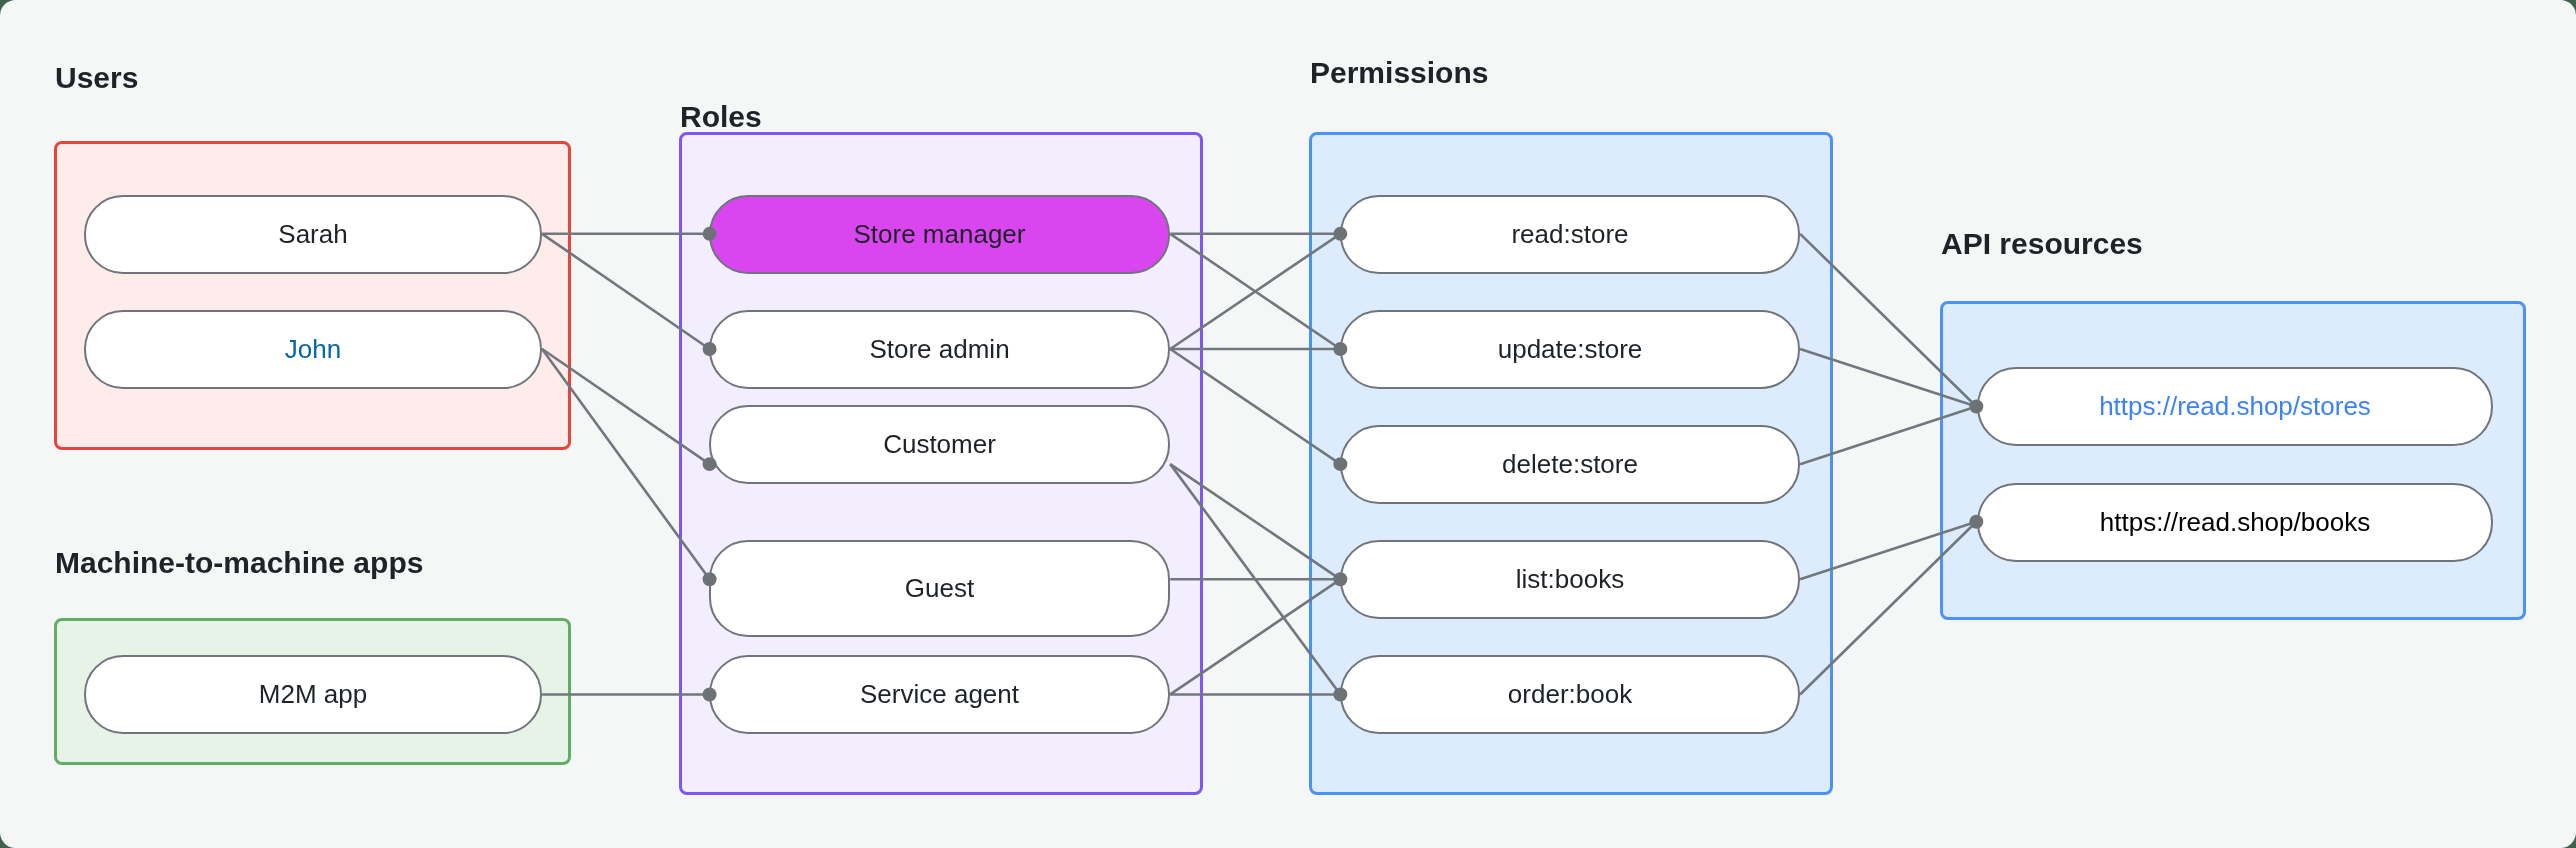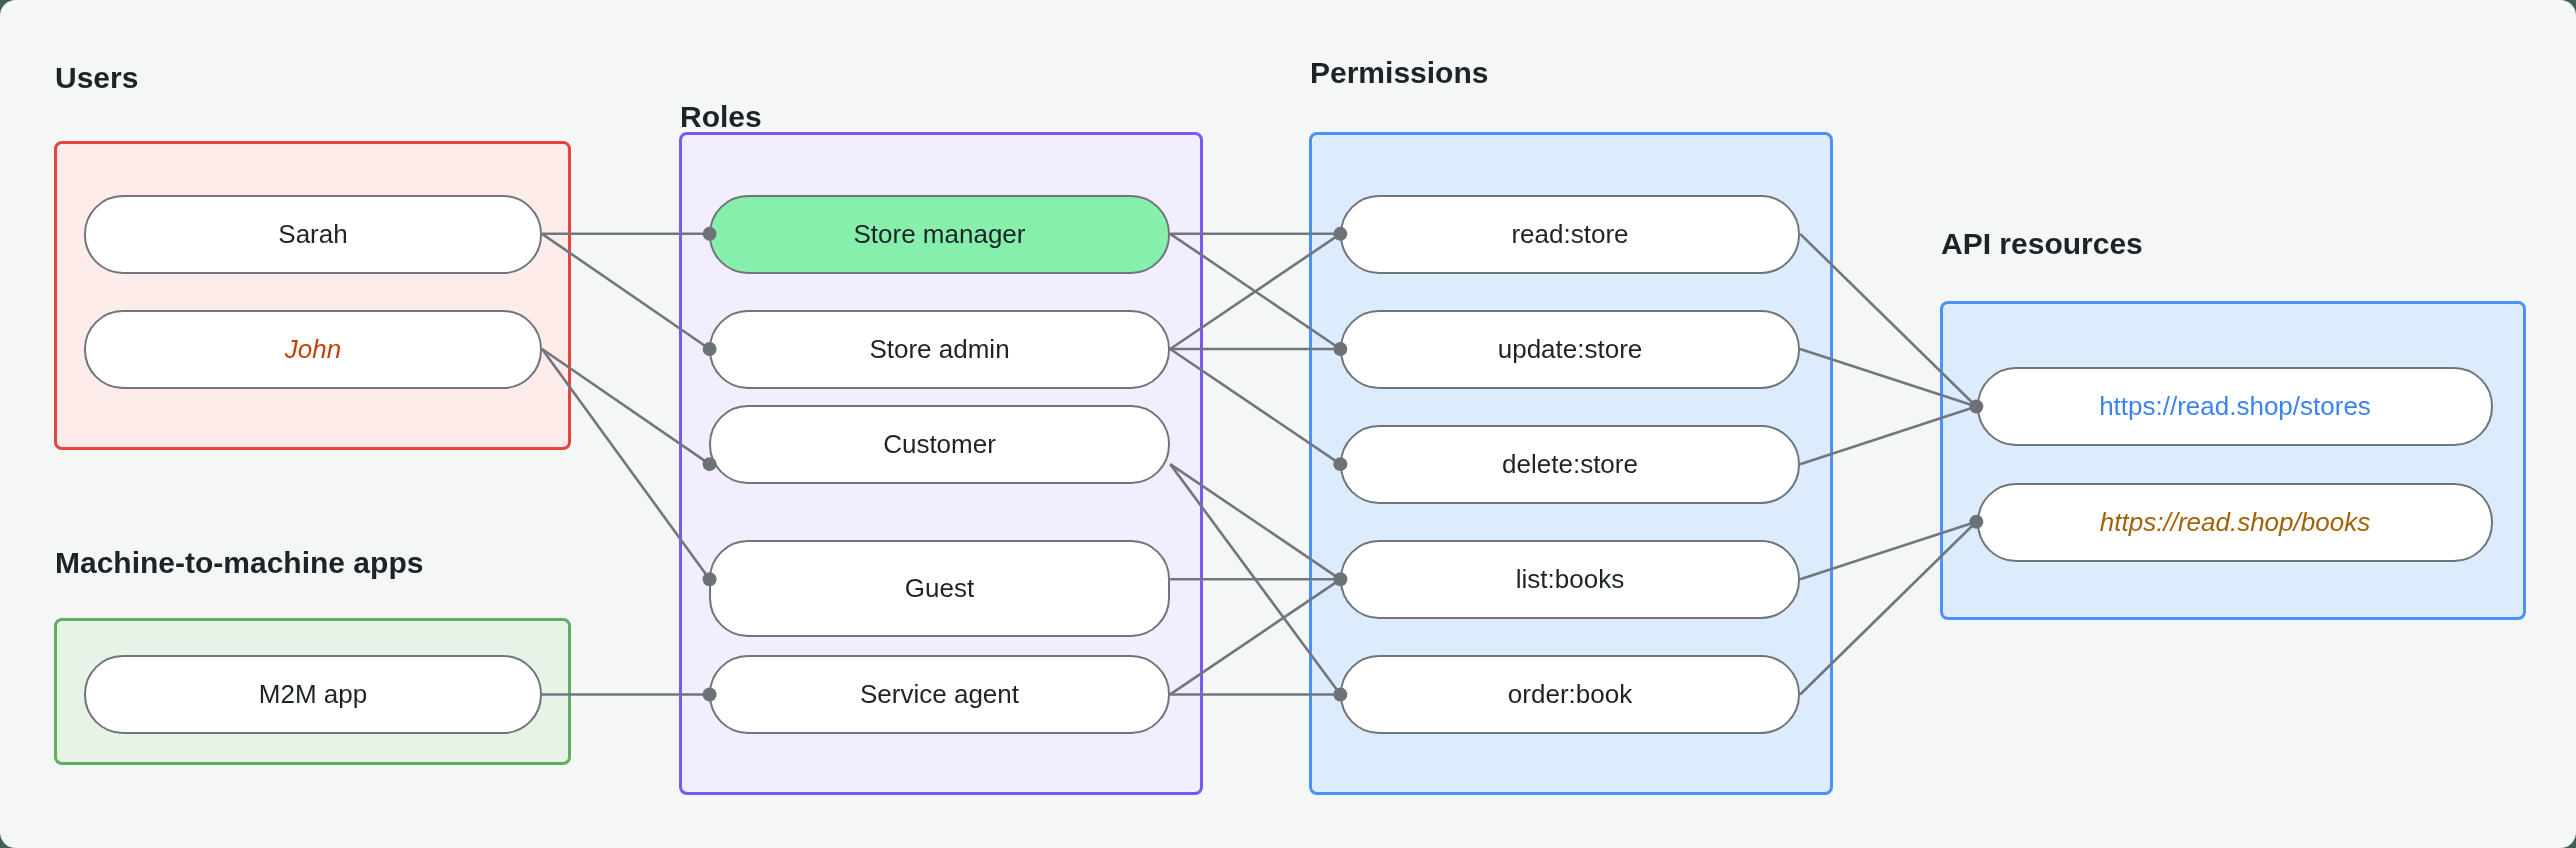--- a/index.html
+++ b/index.html
@@ -66,26 +66,26 @@
     <div class="group-label" style="left: 680px; top: 56px; margin-top: 44px;">Roles</div>
     <div class="group-box" style="left: 679px; top: 132px; width: 524px; height: 663px; border-color: rgb(123, 87, 248); background: rgb(243, 238, 254);"></div>
     <div class="group-label" style="left: 1310px; top: 56px;">Permissions</div>
     <div class="group-box" style="left: 1309px; top: 132px; width: 524px; height: 663px; border-color: rgb(75, 146, 247); background: rgb(220, 236, 253);"></div>
     <div class="group-label" style="left: 1941px; top: 227px;">API resources</div>
     <div class="group-box" style="left: 1940px; top: 301px; width: 586px; height: 319px; border-color: rgb(75, 146, 247); background: rgb(220, 236, 253);"></div>
     <div class="pill" style="left: 84px; top: 195px; width: 458px; height: 79px; border-color: rgb(112, 117, 123); background: rgb(255, 255, 255);">
       <span style="color: rgb(30, 35, 40);">Sarah</span>
     </div>
     <div class="pill" style="left: 84px; top: 310px; width: 458px; height: 79px; border-color: rgb(112, 117, 123); background: rgb(255, 255, 255);">
-      <span style="color: #c2410c; font-style: italic;">John</span>
+      <span style="color: #0369a1;">John</span>
     </div>
     <div class="pill" style="left: 84px; top: 655px; width: 458px; height: 79px; border-color: rgb(112, 117, 123); background: rgb(255, 255, 255);">
       <span style="color: rgb(30, 35, 40);">M2M app</span>
     </div>
-    <div class="pill" style="left: 709px; top: 195px; width: 461px; height: 79px; border-color: rgb(112, 117, 123); background: #86efac;">
+    <div class="pill" style="left: 709px; top: 195px; width: 461px; height: 79px; border-color: rgb(112, 117, 123); background: #d946ef;">
       <span style="color: rgb(30, 35, 40);">Store manager</span>
     </div>
     <div class="pill" style="left: 709px; top: 310px; width: 461px; height: 79px; border-color: rgb(112, 117, 123); background: rgb(255, 255, 255); text-align: right;">
       <span style="color: rgb(30, 35, 40);">Store admin</span>
     </div>
     <div class="pill" style="left: 709px; top: 405px; width: 461px; height: 79px; border-color: rgb(112, 117, 123); background: rgb(255, 255, 255);">
       <span style="color: rgb(30, 35, 40);">Customer</span>
     </div>
     <div class="pill" style="left: 709px; top: 540px; width: 461px; height: 97px; border-color: rgb(112, 117, 123); background: rgb(255, 255, 255);">
       <span style="color: rgb(30, 35, 40);">Guest</span>
@@ -105,21 +105,21 @@
     <div class="pill" style="left: 1340px; top: 540px; width: 460px; height: 79px; border-color: rgb(112, 117, 123); background: rgb(255, 255, 255);">
       <span style="color: rgb(30, 35, 40);">list:books</span>
     </div>
     <div class="pill" style="left: 1340px; top: 655px; width: 460px; height: 79px; border-color: rgb(112, 117, 123); background: rgb(255, 255, 255);">
       <span style="color: rgb(30, 35, 40);">order:book</span>
     </div>
     <div class="pill" style="left: 1977px; top: 367px; width: 516px; height: 79px; border-color: rgb(112, 117, 123); background: rgb(255, 255, 255);">
       <span style="color: #3b82f6;">https://read.shop/stores</span>
     </div>
     <div class="pill" style="left: 1977px; top: 483px; width: 516px; height: 79px; border-color: rgb(112, 117, 123); background: rgb(255, 255, 255);">
-      <span style="color: #a16207; font-style: italic;">https://read.shop/books</span>
+      <span style="color: #000000;">https://read.shop/books</span>
     </div>
     <svg id="edge-layer" width="2576" height="848" viewBox="0 0 2952 972">
       <line x1="621" y1="268" x2="813" y2="268" stroke="#72777e" stroke-width="3"></line>
       <line x1="621" y1="268" x2="813" y2="400" stroke="#72777e" stroke-width="3"></line>
       <line x1="621" y1="400" x2="813" y2="532" stroke="#72777e" stroke-width="3"></line>
       <line x1="621" y1="400" x2="813" y2="664" stroke="#72777e" stroke-width="3"></line>
       <line x1="621" y1="796" x2="813" y2="796" stroke="#72777e" stroke-width="3"></line>
       <line x1="1341" y1="268" x2="1536" y2="268" stroke="#72777e" stroke-width="3"></line>
       <line x1="1341" y1="268" x2="1536" y2="400" stroke="#72777e" stroke-width="3"></line>
       <line x1="1341" y1="400" x2="1536" y2="268" stroke="#72777e" stroke-width="3"></line>

